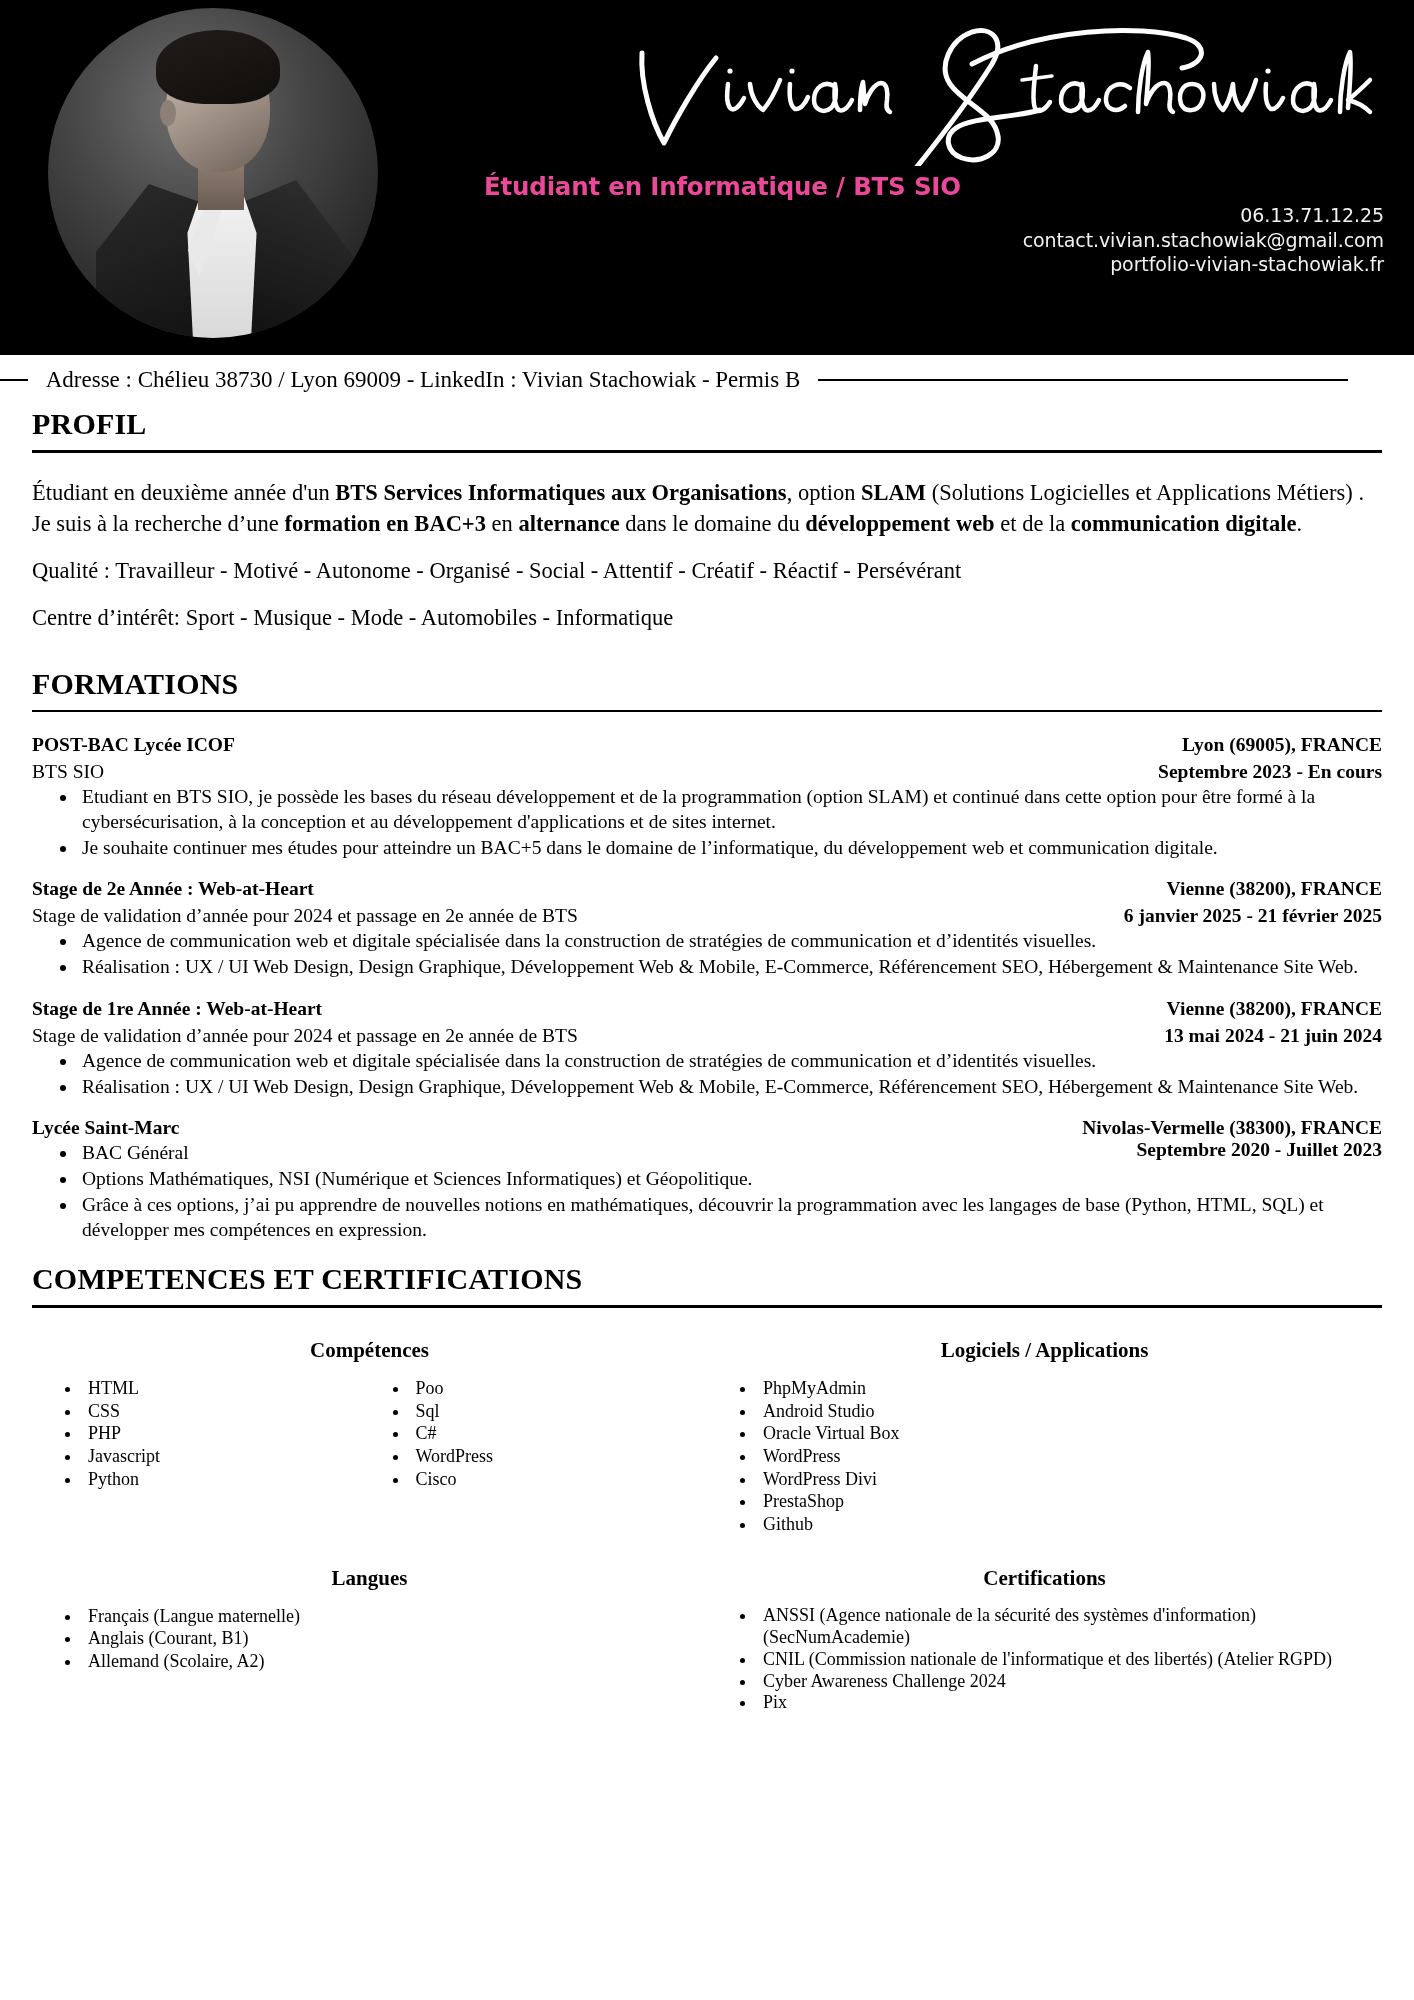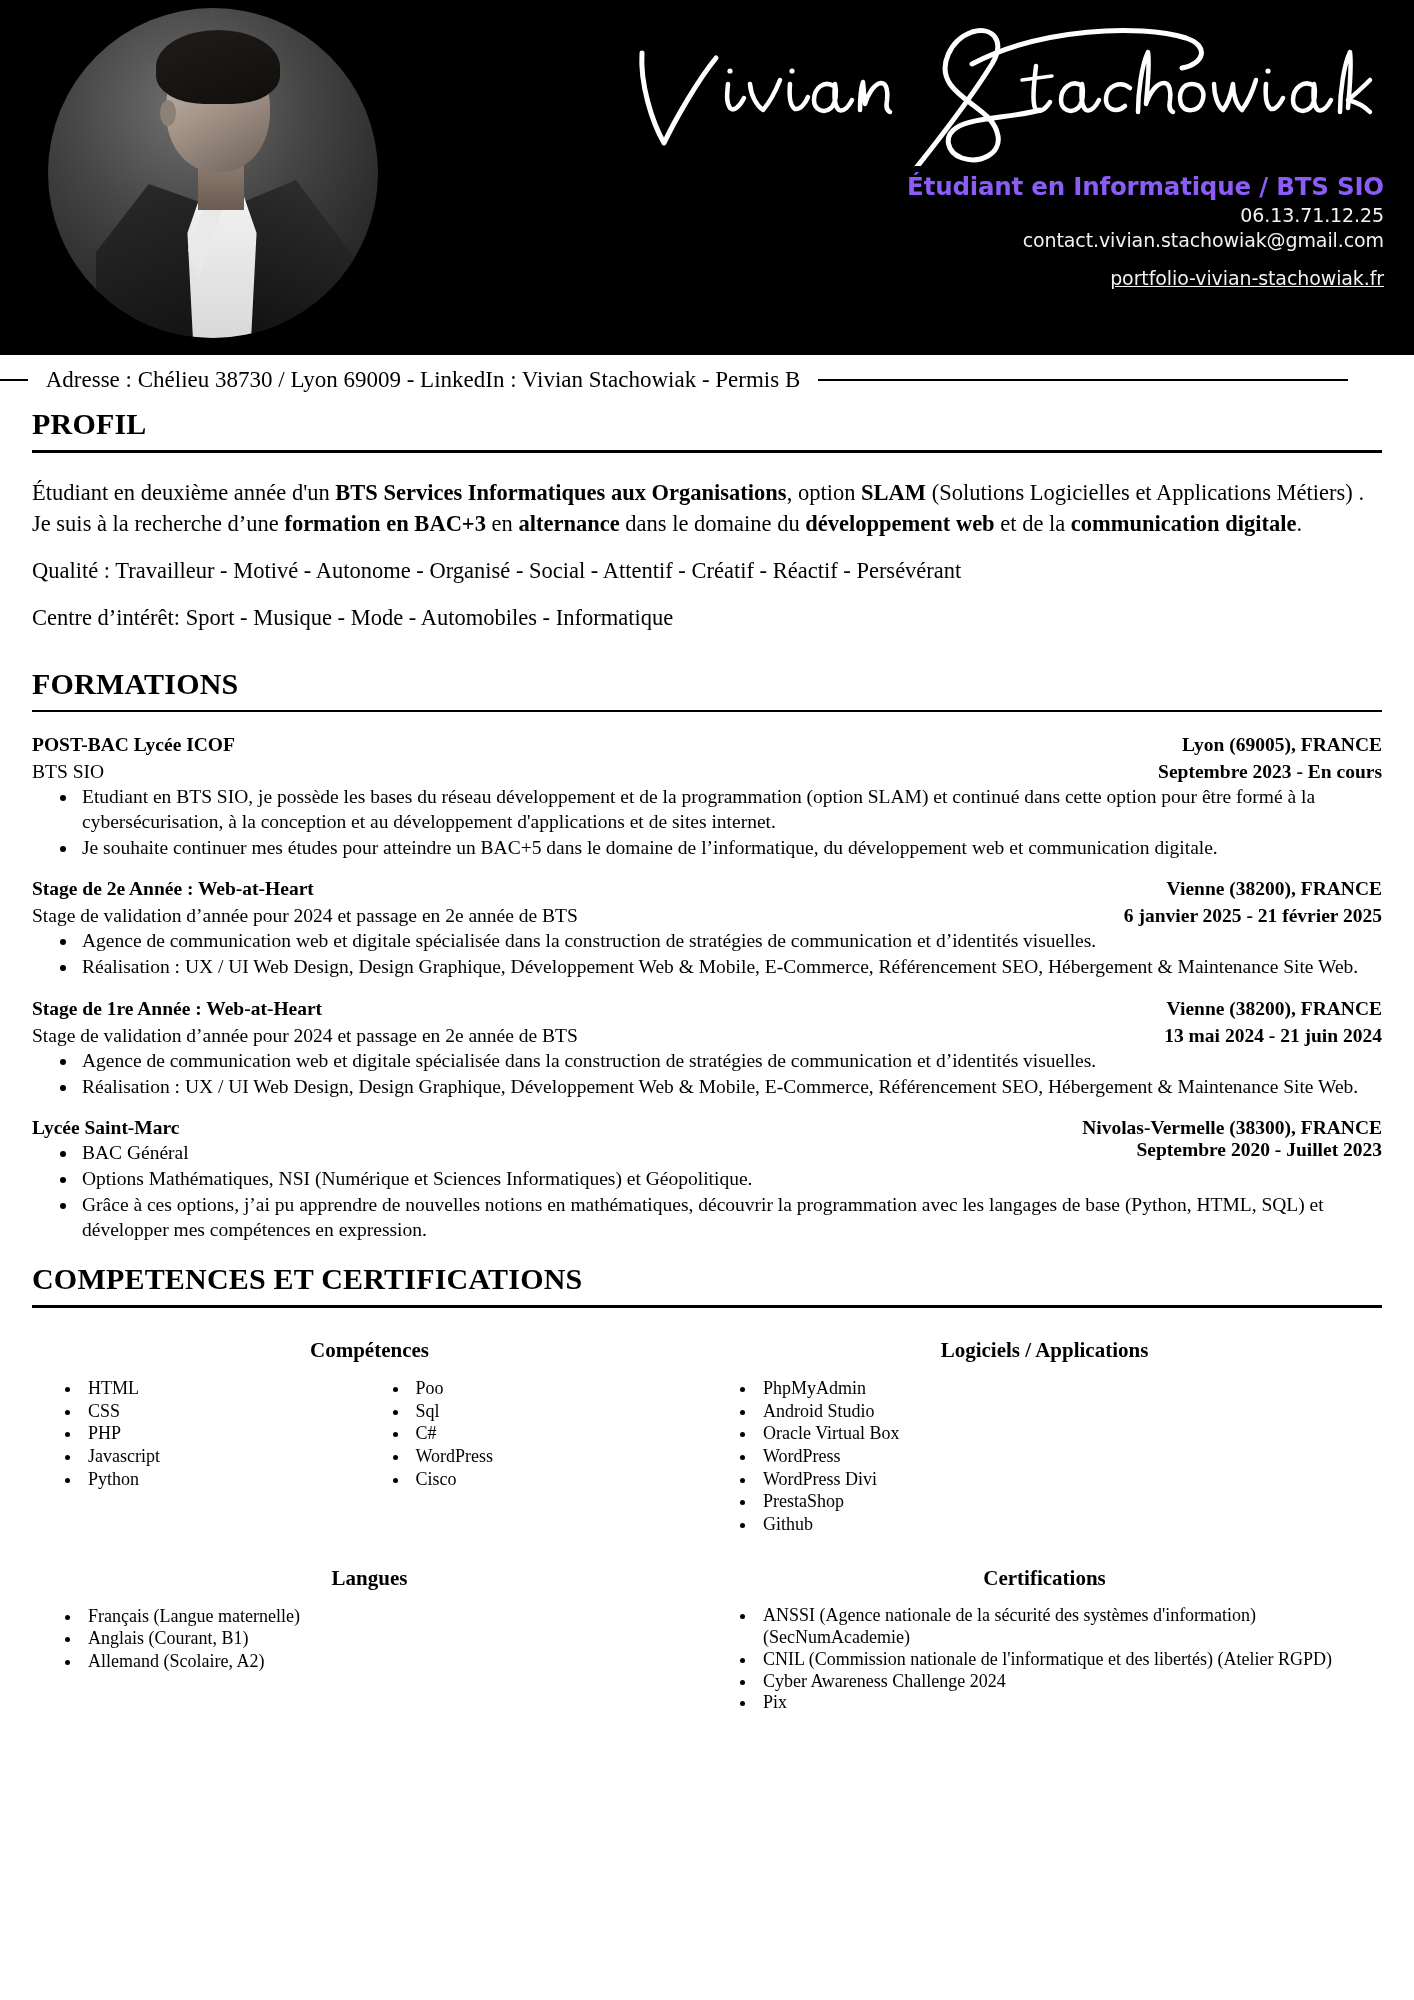--- a/index.html
+++ b/index.html
@@ -91,40 +91,39 @@
     position: absolute;
     left: 620px; top: 18px;
     width: 770px; height: 148px;
   }
   .sig svg { width: 100%; height: 100%; }
 
   .role {
     position: absolute;
     right: 30px; top: 172px;
     width: 900px;
-    text-align: right;
-    color: #8b5cf6;
+    color: #ec4899;
     font-family: "DejaVu Sans", sans-serif;
     font-weight: bold;
     font-size: 24.5px;
     letter-spacing: -0.2px;
   }
   .contact-line {
     position: absolute;
     right: 30px;
     width: 900px;
     text-align: right;
     color: #f2f2f2;
     font-family: "DejaVu Sans", sans-serif;
     font-size: 19px;
     letter-spacing: -0.1px;
   }
   .c-phone { top: 204px; }
   .c-mail  { top: 229px; }
-  .c-site  { top: 267px; text-decoration: underline; }
+  .c-site  { top: 253px; }
 
   
   .addr-strip {
     position: absolute;
     left: 0; top: 357px;
     width: 1158px; height: 46px;
     display: flex; align-items: center; justify-content: center;
     gap: 18px;
   }
   .addr-rule { height: 2px; background: #000; flex: 0 0 auto; }

